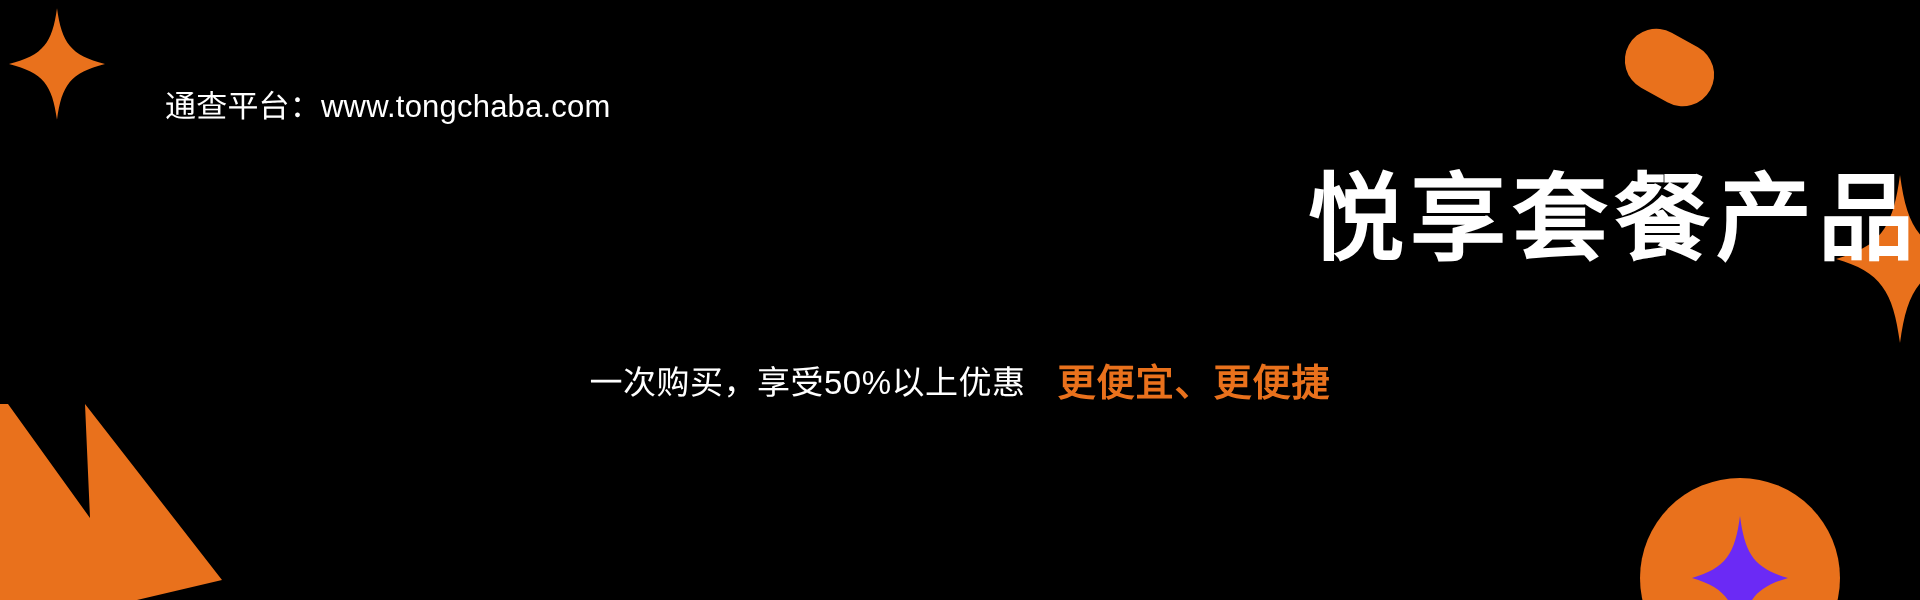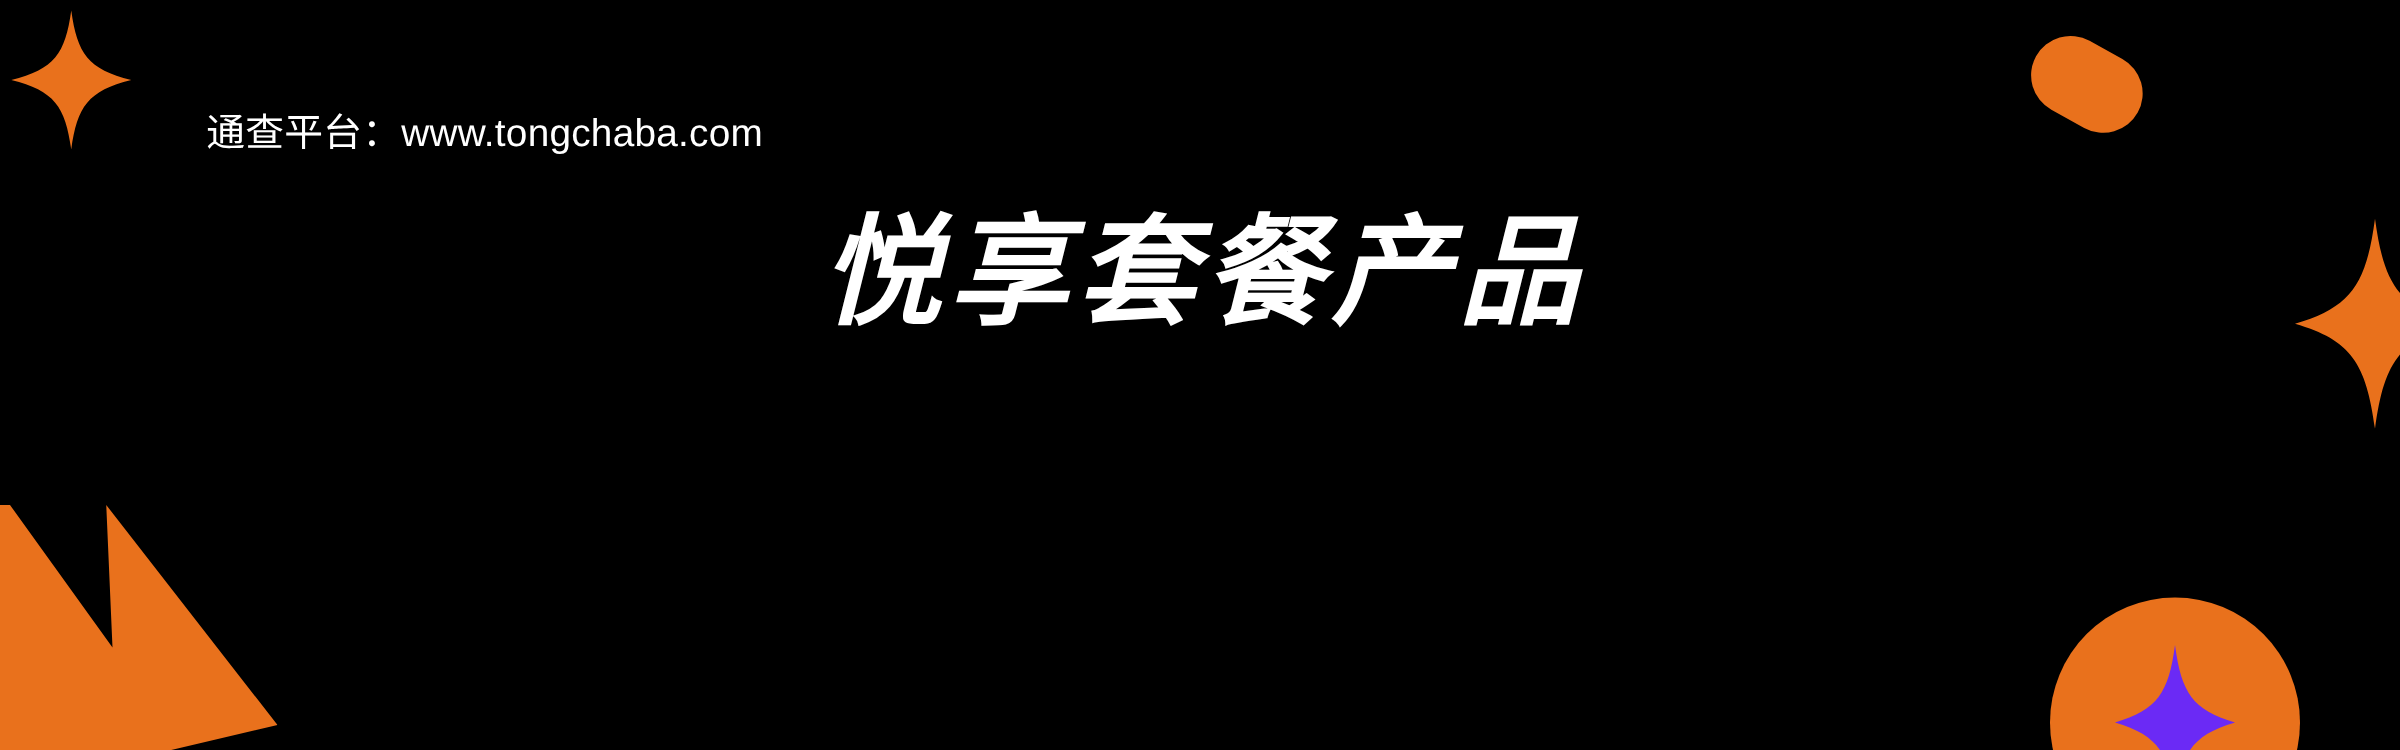--- a/index.html
+++ b/index.html
@@ -95,29 +95,28 @@
     letter-spacing: 0.2px;
   }
   .platform-line .label { font-weight: 400; }
   .platform-line .url   { font-weight: 400; }
 
   .headline {
     position: absolute;
     left: 0;
     right: 0;
     top: 166px;
-    text-align: center;
+    text-align: right;
     color: #ffffff;
     font-size: 96px;
     line-height: 106px;
     font-weight: 700;
     letter-spacing: 6px;
     padding-left: 6px;
     white-space: nowrap;
-    font-style: italic;
   }
 
   .subline {
     position: absolute;
     left: 0;
     right: 0;
     top: 355px;
     text-align: center;
     white-space: nowrap;
     line-height: 54px;
@@ -179,15 +178,18 @@
   </div>
 
   <div class="content">
 
     <div class="platform-line">
       <span class="label">通查平台：</span><span class="url">www.tongchaba.com</span>
     </div>
 
     <div class="headline">悦享套餐产品</div>
 
+    <div class="subline">
+      <span class="sub-plain">一次购买，享受50%以上优惠</span><span class="sub-gap"></span><span class="sub-accent">更便宜、更便捷</span>
+    </div>
 
   </div>
 </div>
 
 </body></html>

